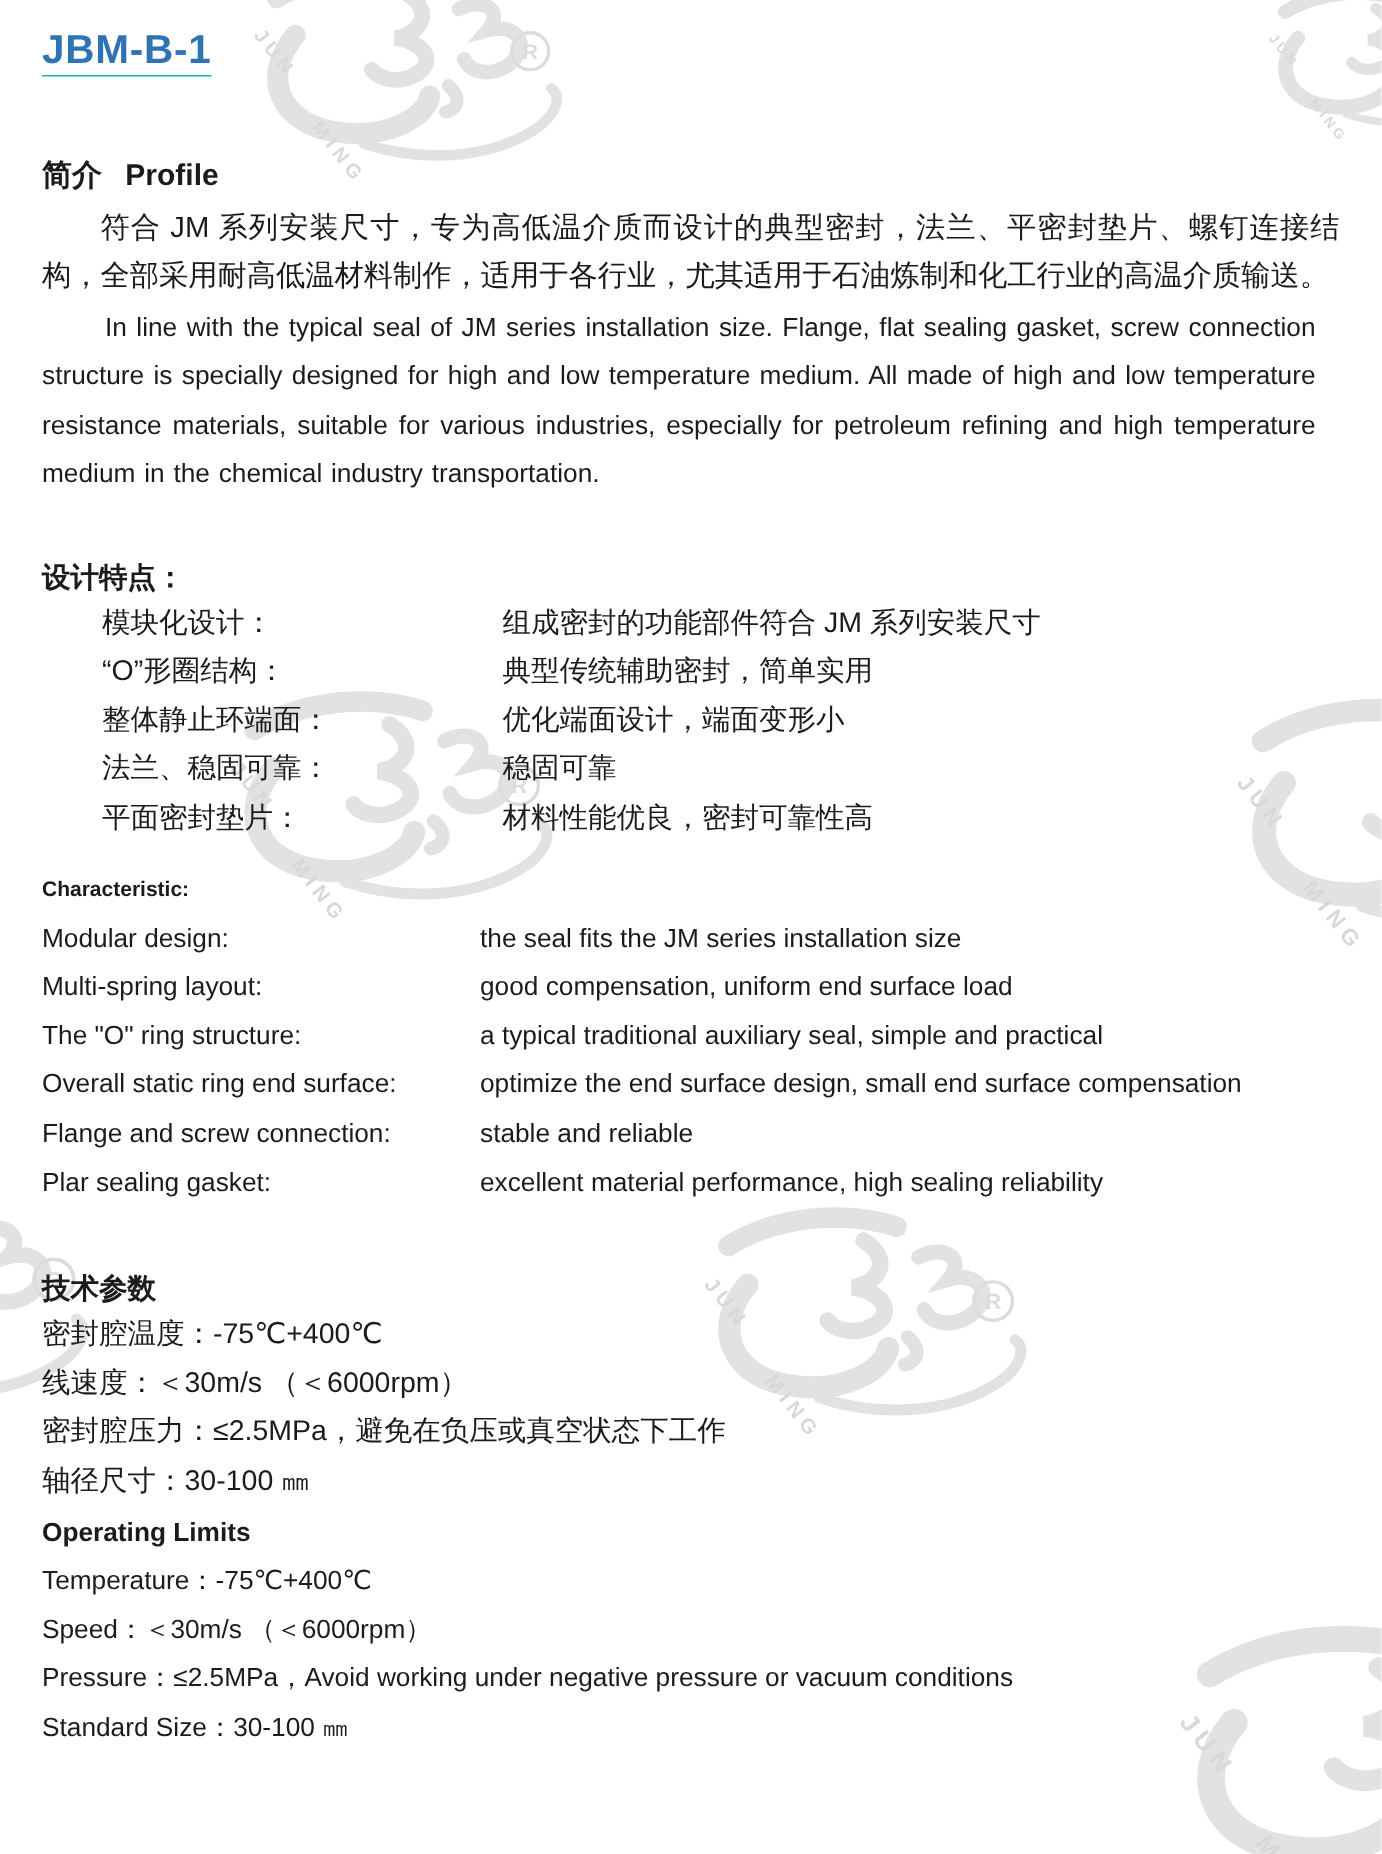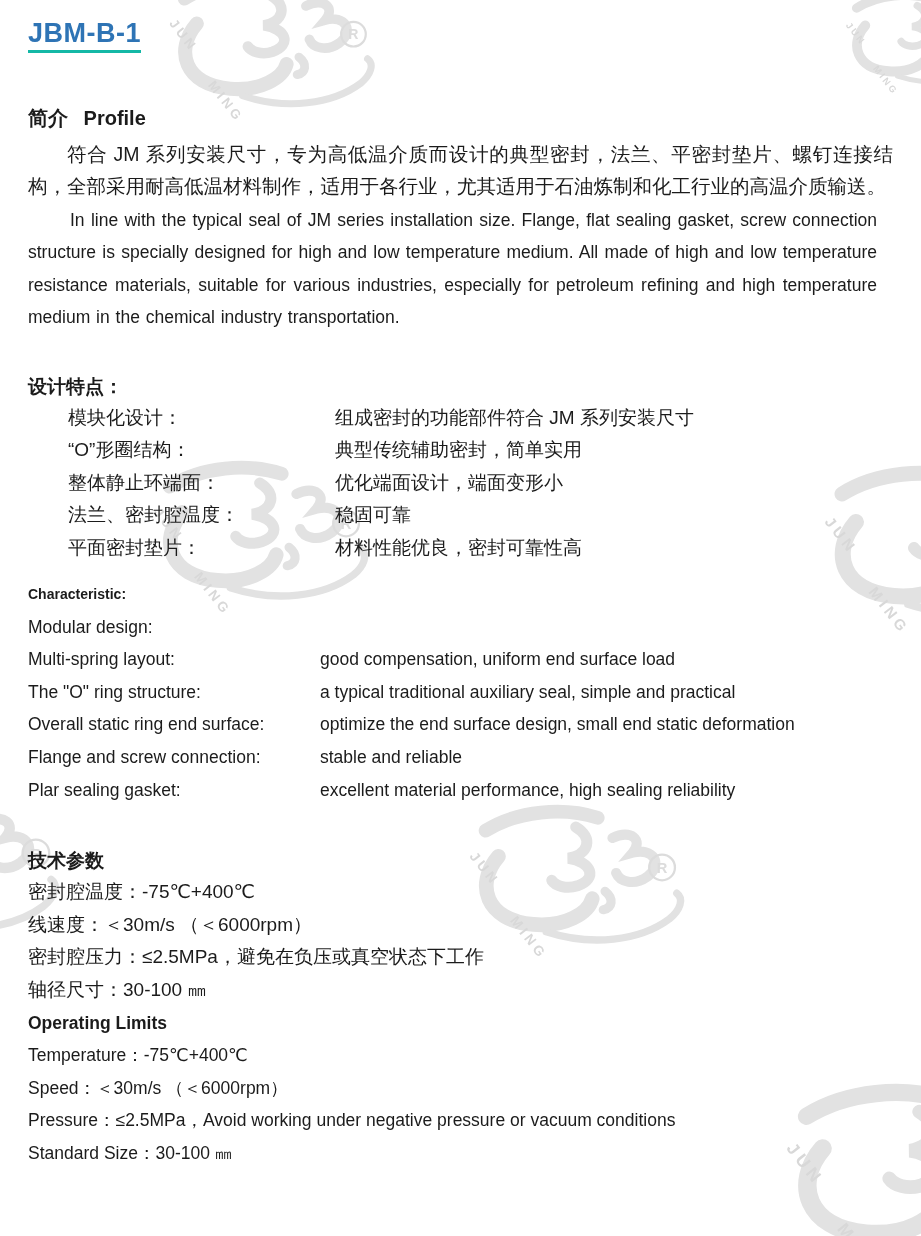--- a/index.html
+++ b/index.html
@@ -8,21 +8,21 @@
     font-family:"Liberation Sans","DejaVu Sans",sans-serif;
     color:#1b1b1b;-webkit-font-smoothing:antialiased;
   }
   .watermark-layer{position:absolute;inset:0;z-index:0;pointer-events:none;}
   .wm{position:absolute;}
   .content{position:relative;z-index:2;padding:18px 28px 0 28px;}
 
   h1.doc-title{
     display:inline-block;margin:0;padding-bottom:1px;
     font-size:27px;font-weight:bold;letter-spacing:.5px;
-    color:#2e74b5;border-bottom:3px solid #14b8a6;
+    color:#2e74b5;border-bottom:1px solid #14b8a6;
   }
   .sec-heading{font-size:20px;font-weight:bold;margin:52px 0 2px 0;}
   .sec-heading .en{margin-left:10px;}
 
   .zh-para{font-size:19.5px;line-height:32px;text-align:justify;text-indent:2em;margin:6px 0 0 0;}
   .en-para{font-size:17.5px;line-height:32.4px;text-align:justify;text-indent:42px;margin:2px 16px 0 0;word-spacing:1px;}
 
   .zh-feature-head{font-size:19px;font-weight:bold;margin:40px 0 2px 0;}
   .zh-row{display:grid;grid-template-columns:267px 1fr;font-size:19px;line-height:32.6px;margin-left:40px;}
   .en-feature-head{font-size:14px;font-weight:bold;margin:14px 0 2px 0;line-height:30px;}
@@ -99,44 +99,45 @@
   </div>
   <div class="zh-row">
     <span>“O”形圈结构：</span>
     <span>典型传统辅助密封，简单实用</span>
   </div>
   <div class="zh-row">
     <span>整体静止环端面：</span>
     <span>优化端面设计，端面变形小</span>
   </div>
   <div class="zh-row">
-    <span>法兰、密封腔温度：</span>
+    <span>法兰、稳固可靠：</span>
     <span>稳固可靠</span>
   </div>
   <div class="zh-row">
     <span>平面密封垫片：</span>
     <span>材料性能优良，密封可靠性高</span>
   </div>
 
   <div class="en-feature-head">Characteristic:</div>
 
   <div class="en-row">
     <span>Modular design:</span>
+    <span>the seal fits the JM series installation size</span>
   </div>
   <div class="en-row">
     <span>Multi-spring layout:</span>
     <span>good compensation, uniform end surface load</span>
   </div>
   <div class="en-row">
     <span>The "O" ring structure:</span>
     <span>a typical traditional auxiliary seal, simple and practical</span>
   </div>
   <div class="en-row">
     <span>Overall static ring end surface:</span>
-    <span>optimize the end surface design, small end static deformation</span>
+    <span>optimize the end surface design, small end surface compensation</span>
   </div>
   <div class="en-row">
     <span>Flange and screw connection:</span>
     <span>stable and reliable</span>
   </div>
   <div class="en-row">
     <span>Plar sealing gasket:</span>
     <span>excellent material performance, high sealing reliability</span>
   </div>
 

